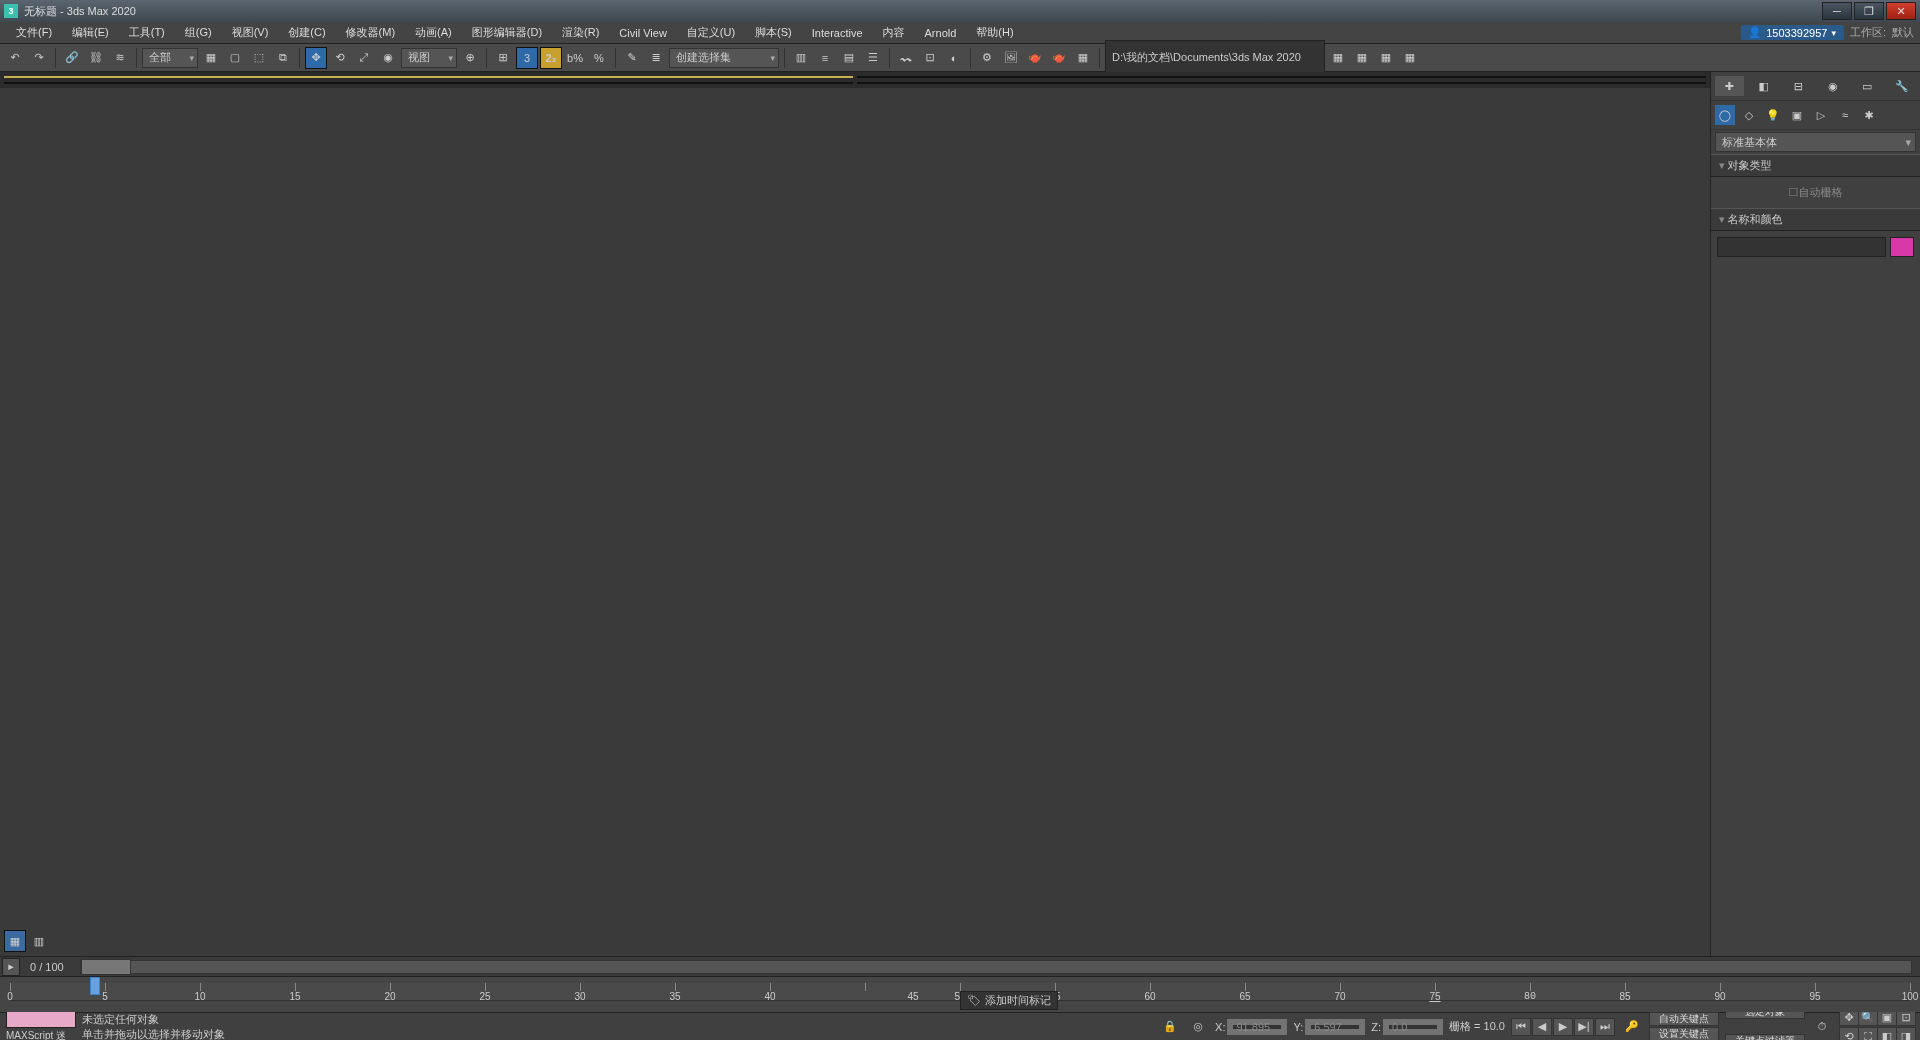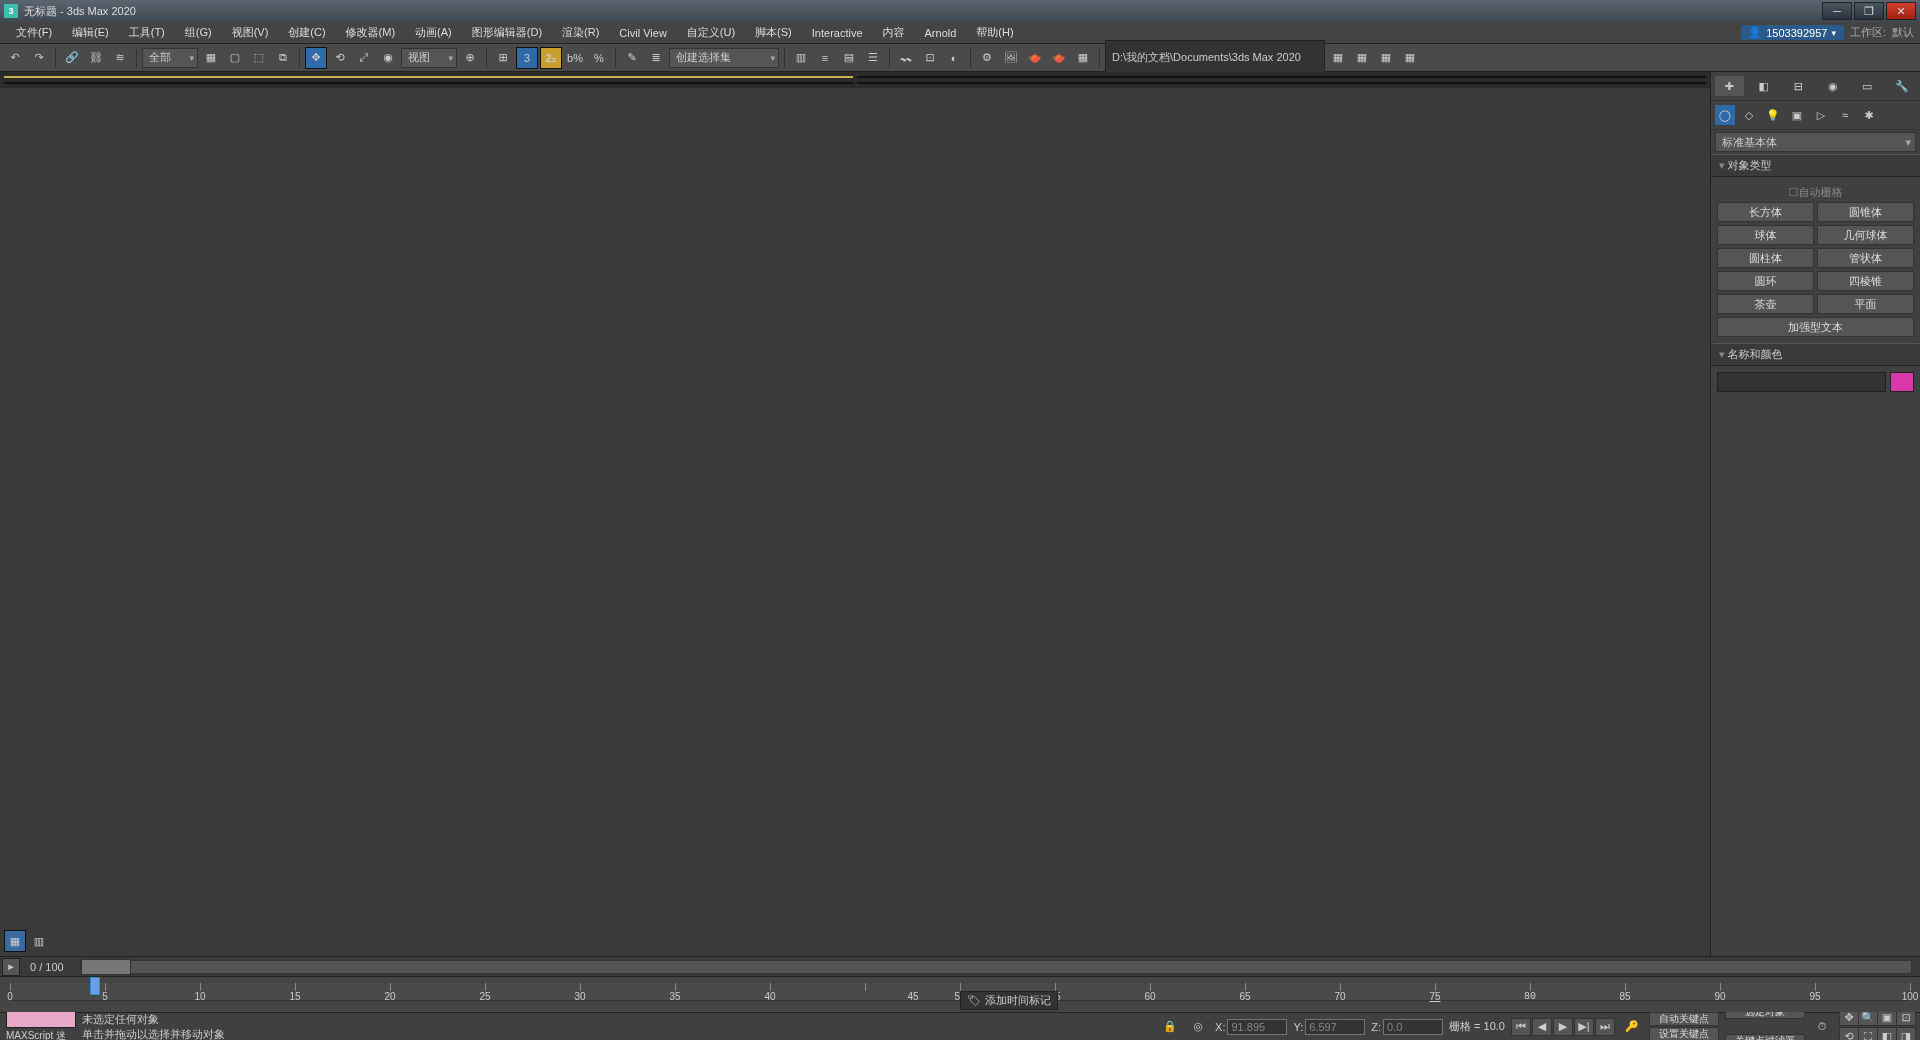--- a/index.html
+++ b/index.html
@@ -53,21 +53,21 @@
 .timeline{height:36px;background:#454545;position:relative;border-top:1px solid #222}
 .tl-ruler{height:18px;position:relative;border-bottom:1px solid #333;margin:6px 10px 0;background:#4a4a4a}
 .tl-tick{position:absolute;top:0;width:1px;height:8px;background:#888}
 .tl-num{position:absolute;top:8px;color:#ccc;font-size:10px;transform:translateX(-50%)}
 .tl-cursor{position:absolute;left:4.2%;top:-6px;width:10px;height:18px;background:#6aa0e0;border:1px solid #38c}
 .status{height:28px;background:#404040;display:flex;align-items:center;border-top:1px solid #222;gap:6px;padding:0 6px}
 .status-pink{width:70px;height:18px;background:#e8a8c8;border:1px solid #222}
 .status-txt{color:#ccc}
 .coord{display:flex;align-items:center;gap:2px}
 .coord-lbl{color:#ccc}
-.coord-inp{width:60px;height:16px;background:#333;border:1px solid #737373;color:#888;padding:0 3px;display:flex;align-items:center}
+.coord-inp{width:60px;height:16px;background:#333;border:6px solid #737373;color:#888;padding:0 3px;display:flex;align-items:center}
 .play-btns{display:flex;gap:1px}
 .pbtn{width:20px;height:18px;background:#555;border:1px solid #333;display:flex;align-items:center;justify-content:center;color:#ccc}
 svg{display:block}
 .vp-wrap{position:relative;flex:1}
 </style>
 </head>
 <body>
 
 <div class="titlebar">
   <div class="app-icon">3</div>
@@ -320,33 +320,20 @@
       <div class="cp-ico">≈</div>
       <div class="cp-ico">✱</div>
     </div>
     <div class="cp-drop">
         <span>标准基本体</span>
       </div>
 
     <div class="rollout-hd"><span>对象类型</span></div>
     <div class="rollout-body">
       <div class="chk-row">☐ <span>自动栅格</span></div>
-      <div class="btn-grid">
-        <div class="obj-btn">长方体</div>
-        <div class="obj-btn">圆锥体</div>
-        <div class="obj-btn">球体</div>
-        <div class="obj-btn">几何球体</div>
-        <div class="obj-btn">圆柱体</div>
-        <div class="obj-btn">管状体</div>
-        <div class="obj-btn">圆环</div>
-        <div class="obj-btn">四棱锥</div>
-        <div class="obj-btn">茶壶</div>
-        <div class="obj-btn">平面</div>
-        <div class="obj-btn wide">加强型文本</div>
-      </div>
     </div>
 
     <div class="rollout-hd"><span>名称和颜色</span></div>
     <div class="color-row">
       <div class="name-input"></div>
       <div class="swatch"></div>
     </div>
   </div>
 </div>
 

